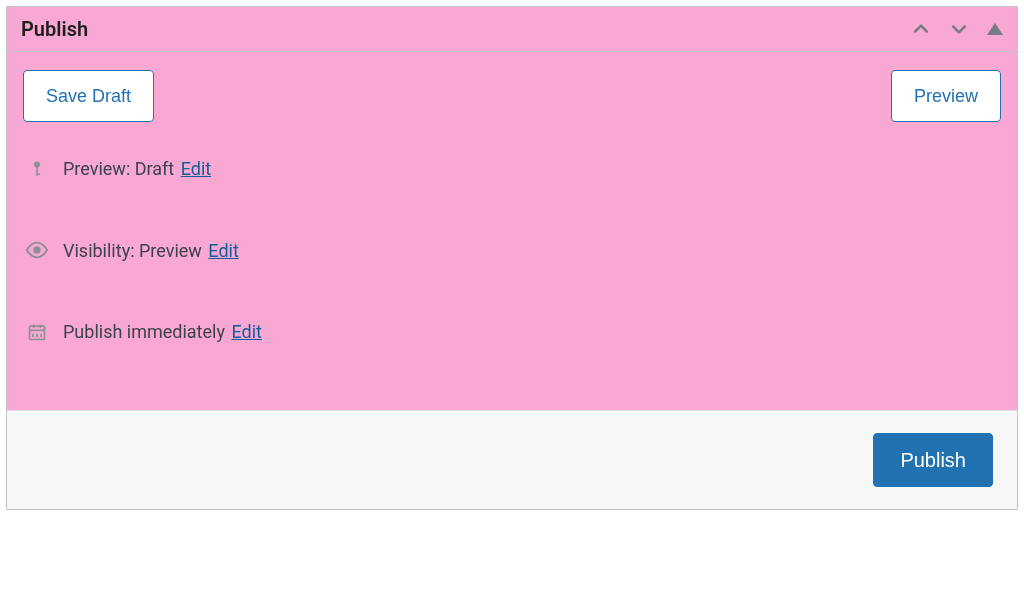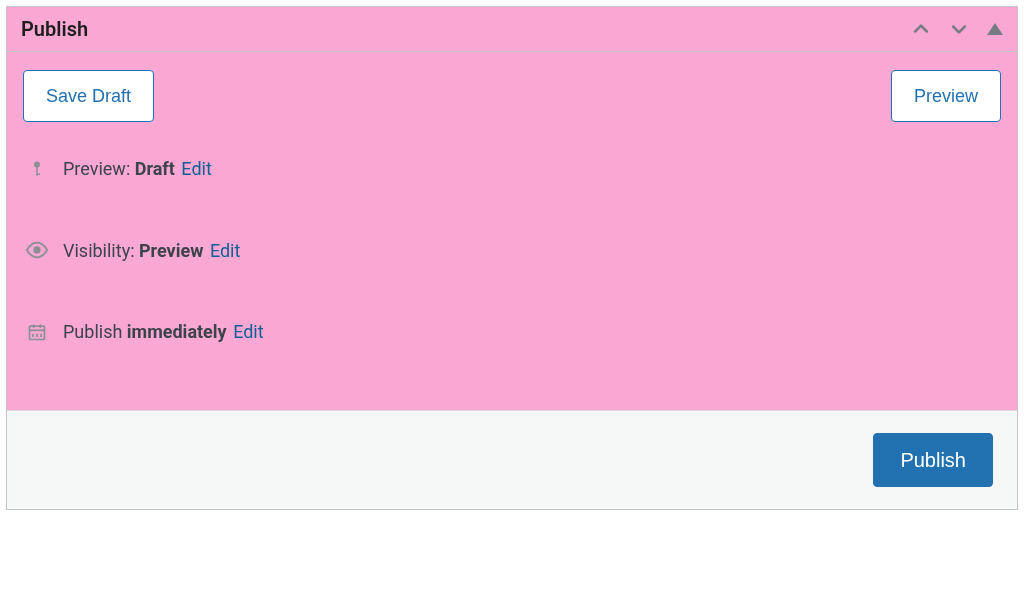--- a/index.html
+++ b/index.html
@@ -86,24 +86,25 @@
       width: 24px;
       display: flex;
       align-items: center;
       justify-content: center;
       color: #8c8f94;
     }
     .status-text {
       color: #3c434a;
     }
     .status-value {
-      font-weight: 700;
+      font-weight: 400;
     }
     .edit-link {
       color: #135e96;
+      text-decoration: underline;
       cursor: pointer;
       margin-left: 2px;
     }
     .panel-footer {
       background: #f6f7f7;
       border-top: 1px solid #dcdcde;
       padding: 22px 24px;
       display: flex;
       justify-content: flex-end;
     }

